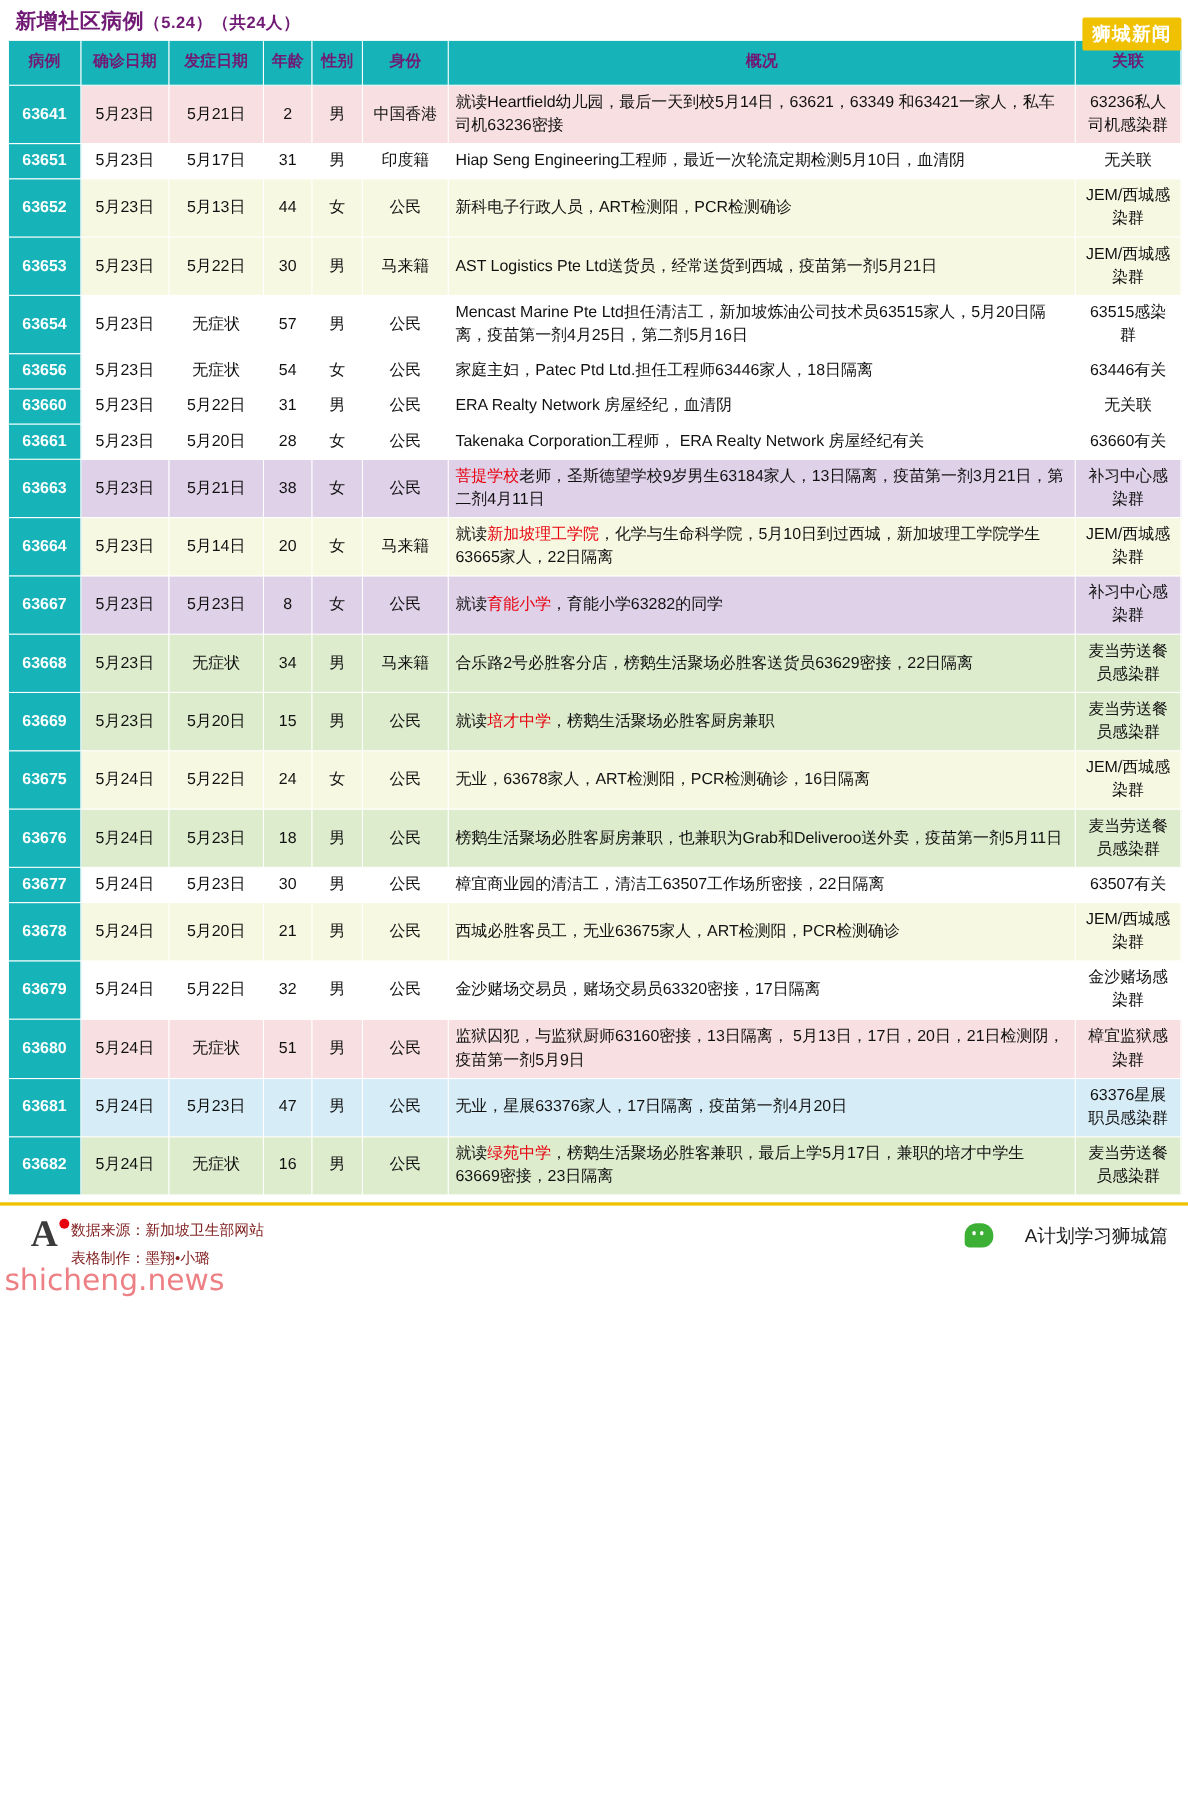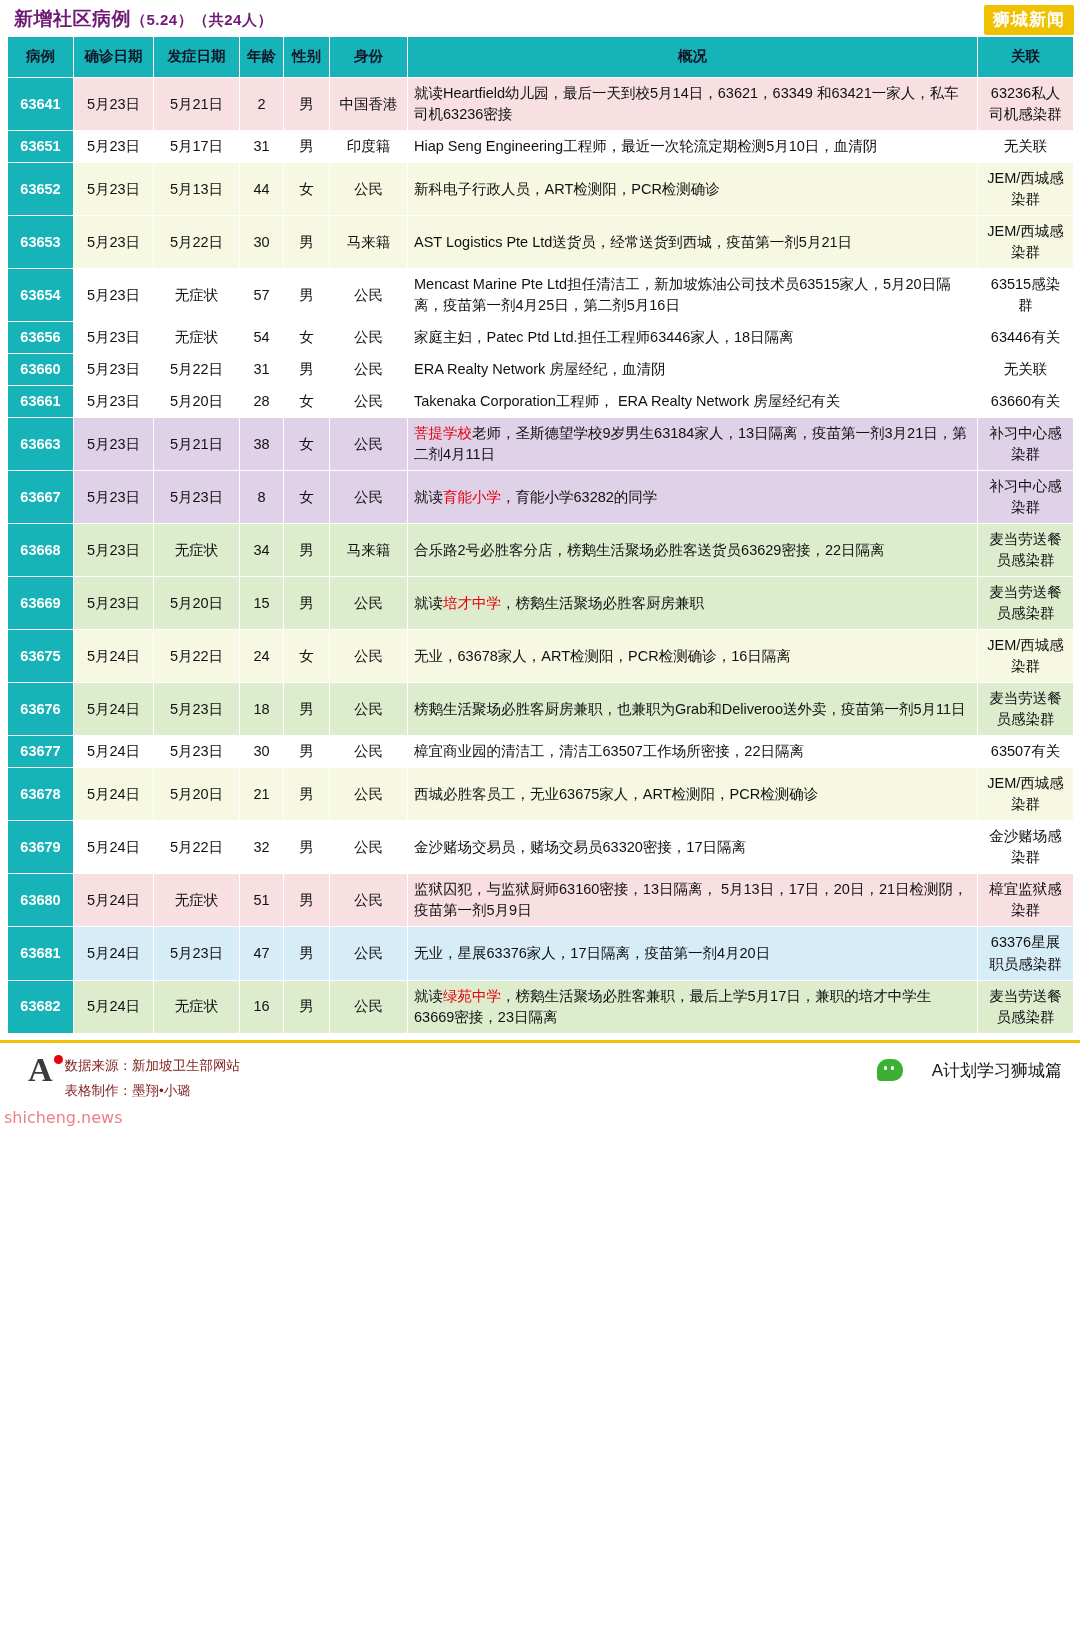--- a/index.html
+++ b/index.html
@@ -32,21 +32,21 @@
     display: inline-block;
     vertical-align: middle;
   }
   .header-title .sub {
     font-size: 15px;
     font-weight: bold;
   }
   .brand {
     position: absolute;
     right: 6px;
-    top: 5px;
+    top: 16px;
     background: #efc100;
     color: #ffffff;
     font-size: 17px;
     font-weight: bold;
     padding: 3px 9px 4px 9px;
     letter-spacing: 1px;
     border-radius: 2px;
   }
   
   table.cases {
@@ -58,21 +58,21 @@
   table.cases th, table.cases td {
     border: 1px solid #ffffff;
     padding: 5px 6px;
     font-size: 14.5px;
     line-height: 1.45;
     vertical-align: middle;
     word-break: break-word;
   }
   thead th {
     background: #16b4b8;
-    color: #0f172a;
+    color: #701a75;
     font-size: 15.5px;
     font-weight: bold;
     text-align: center;
     height: 30px;
     padding: 4px 2px;
   }
   
   col.c-case   { width: 66px; }
   col.c-conf   { width: 80px; }
   col.c-onset  { width: 86px; }
@@ -166,21 +166,21 @@
   .wechat-icon:after  { left: 14px; }
   .wechat-name {
     font-size: 17px;
     color: #1a1a1a;
     margin-left: 19px;
   }
   .watermark {
     position: absolute;
     left: 4px;
     bottom: 2px;
-    font-size: 16px;
+    font-size: 27px;
     color: #e96a6f;
     opacity: .85;
     font-family: "DejaVu Sans", sans-serif;
   }
 </style>
 </head>
 <body>
 
 <div class="page">
 
@@ -298,20 +298,30 @@
         <tr class="tint-purple">
           <td class="case-id">63663</td>
           <td class="ctr">5月23日</td>
           <td class="ctr">5月21日</td>
           <td class="ctr">38</td>
           <td class="ctr">女</td>
           <td class="ctr">公民</td>
           <td class="desc"><span class="red">菩提学校</span>老师，圣斯德望学校9岁男生63184家人，13日隔离，疫苗第一剂3月21日，第二剂4月11日</td>
           <td class="link">补习中心感染群</td>
         </tr>
+        <tr class="tint-ivory">
+          <td class="case-id">63664</td>
+          <td class="ctr">5月23日</td>
+          <td class="ctr">5月14日</td>
+          <td class="ctr">20</td>
+          <td class="ctr">女</td>
+          <td class="ctr">马来籍</td>
+          <td class="desc">就读<span class="red">新加坡理工学院</span>，化学与生命科学院，5月10日到过西城，新加坡理工学院学生63665家人，22日隔离</td>
+          <td class="link">JEM/西城感染群</td>
+        </tr>
         <tr class="tint-purple">
           <td class="case-id">63667</td>
           <td class="ctr">5月23日</td>
           <td class="ctr">5月23日</td>
           <td class="ctr">8</td>
           <td class="ctr">女</td>
           <td class="ctr">公民</td>
           <td class="desc">就读<span class="red">育能小学</span>，育能小学63282的同学</td>
           <td class="link">补习中心感染群</td>
         </tr>

